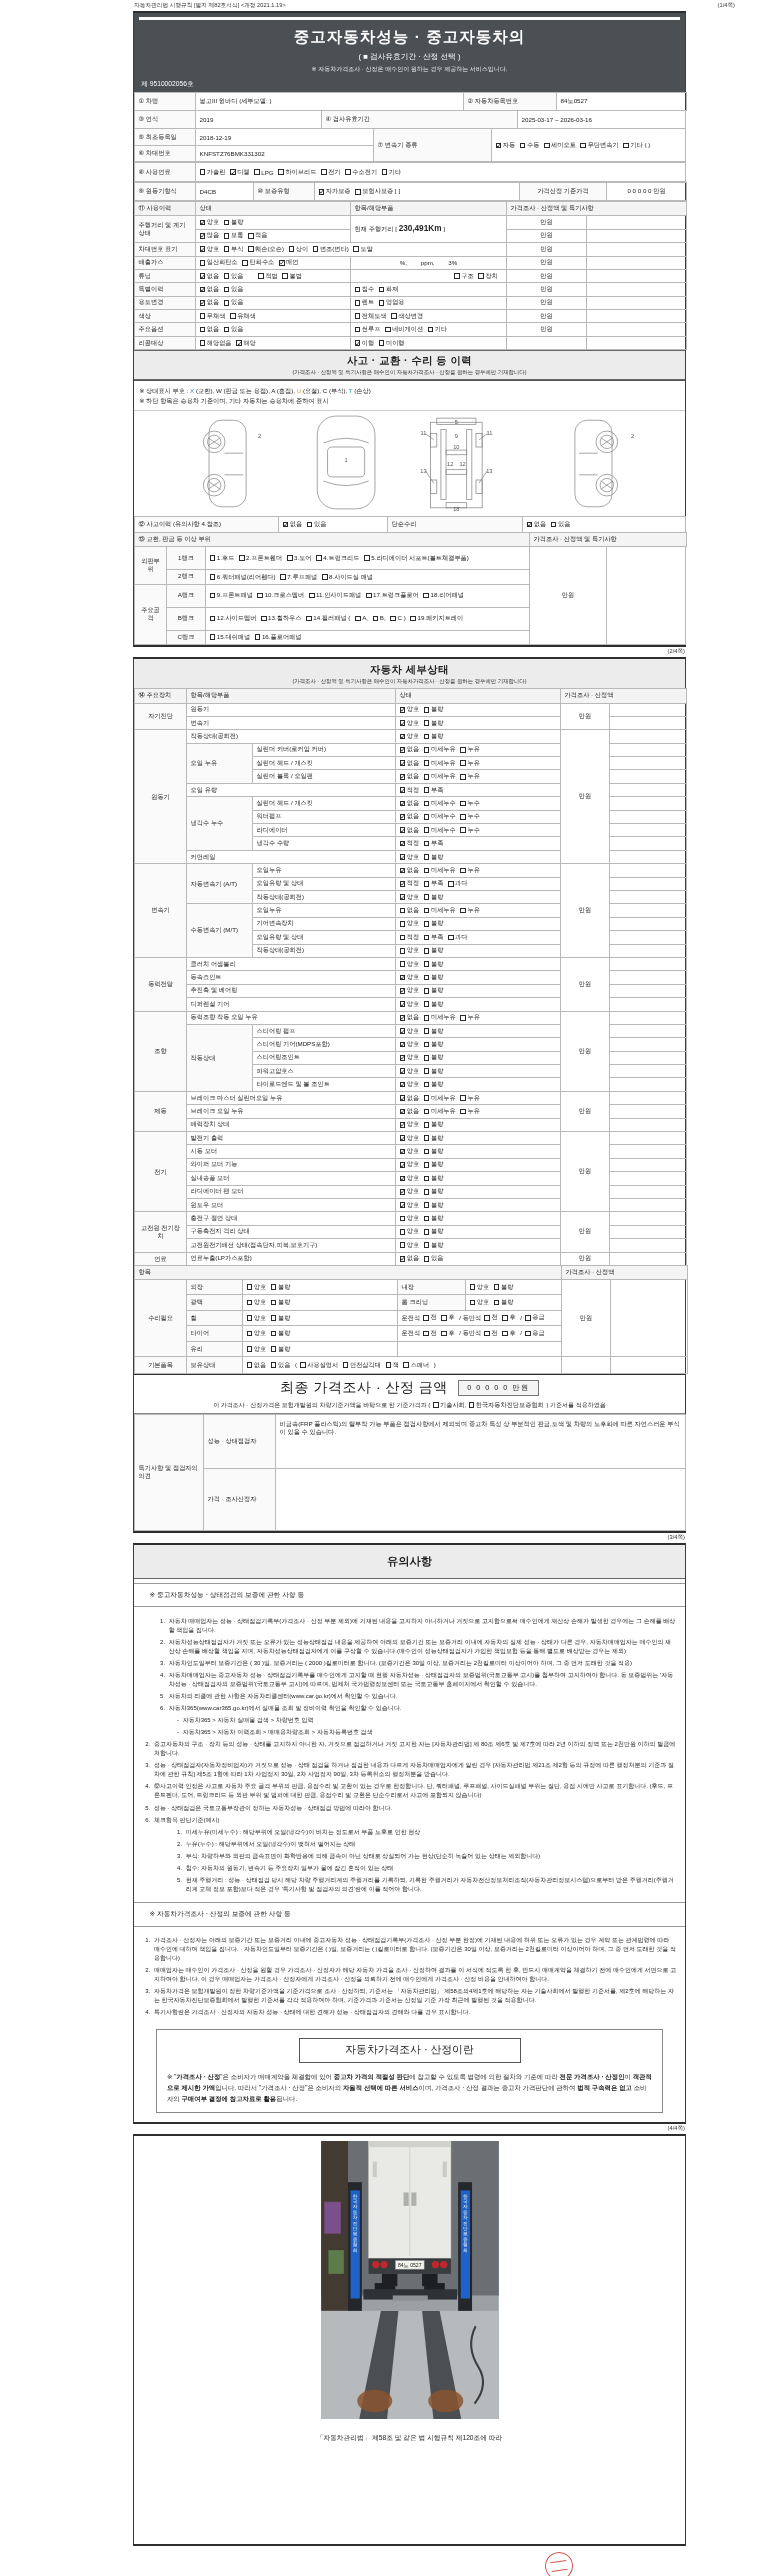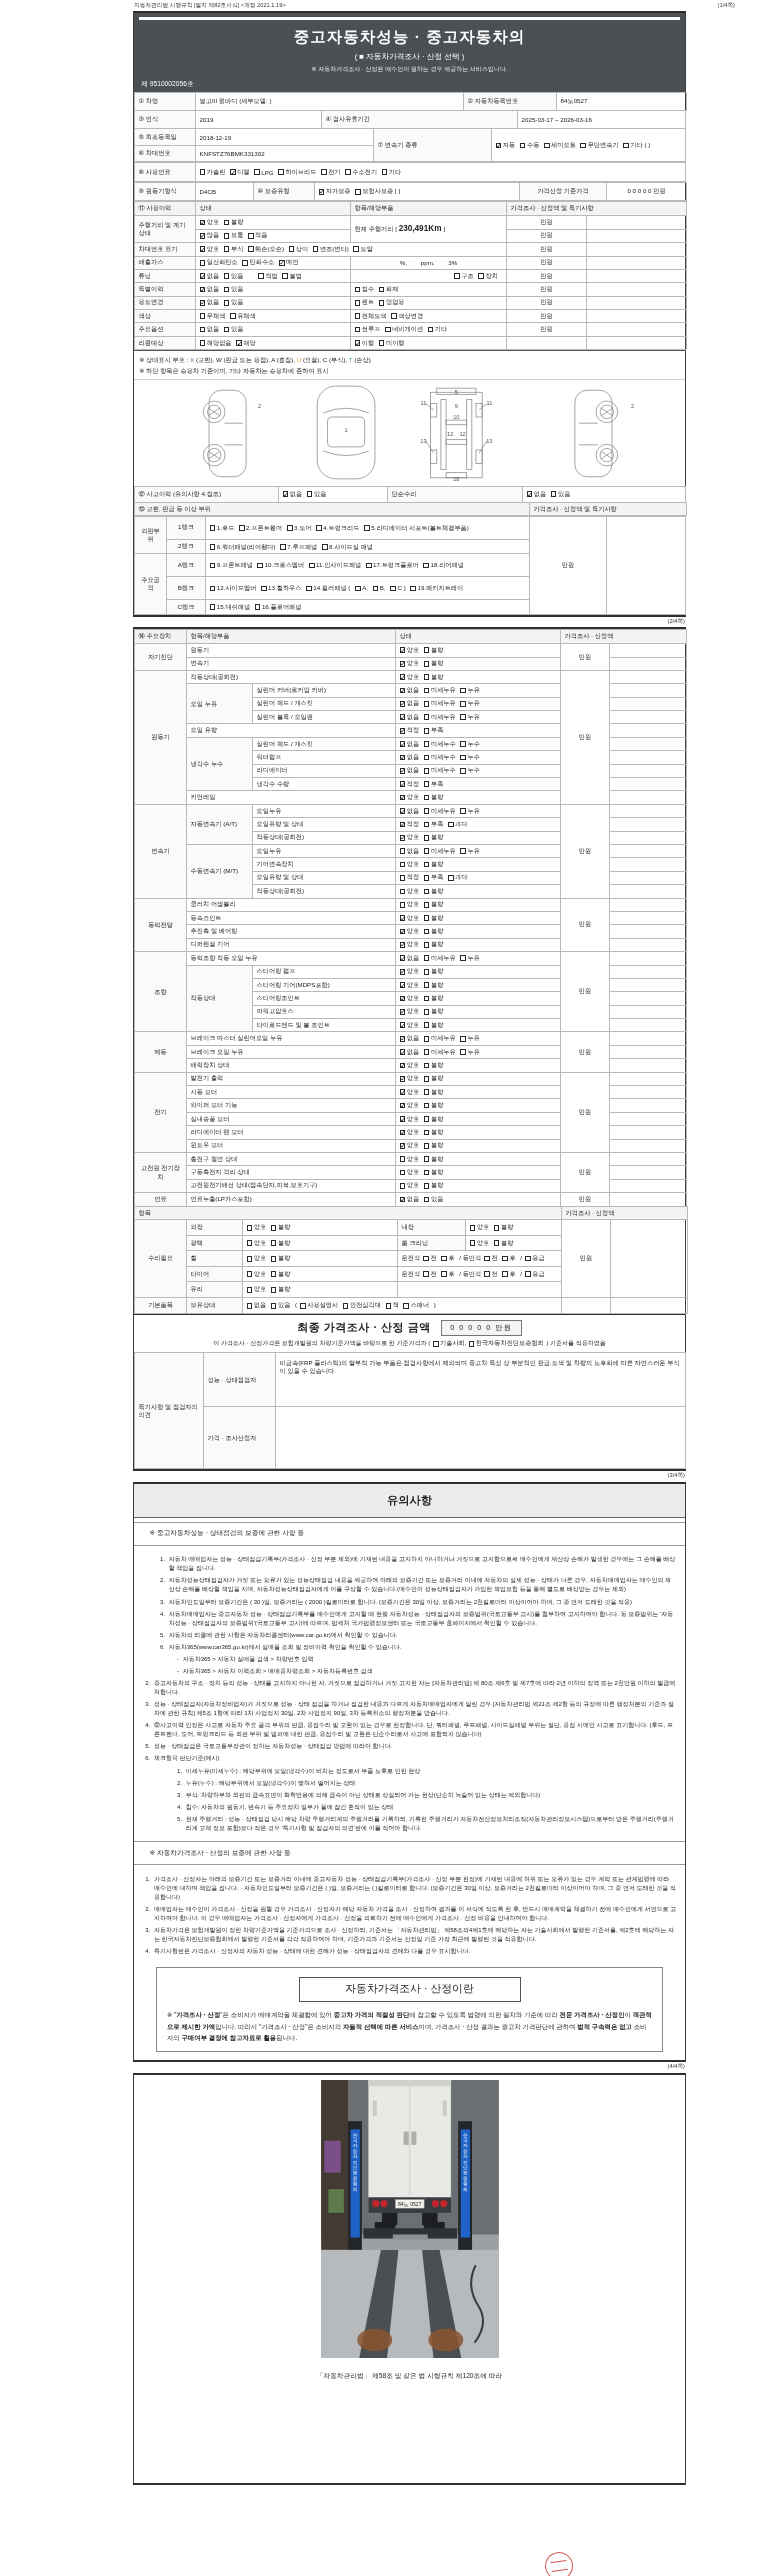--- a/index.html
+++ b/index.html
@@ -45,21 +45,21 @@
   .nitem{display:flex;gap:3.6px;font-size:6px;line-height:1.5;margin:3.1px 0}
   .l0{padding-left:8.2px}.l1{padding-left:23px}.l2{padding-left:40px}
   .nnum{flex:none}
   .nitem .tx{white-space:normal}
   .pibox{border:0.5px solid #888;margin:7.2px 21.6px 8.2px;padding:8.2px 10.3px}
   .pititle{border:0.5px solid #555;width:222px;margin:0 auto;text-align:center;font-size:10.8px;padding:4.6px 0;font-weight:500}
   .pipara{font-size:6.4px;line-height:1.75;margin-top:7.7px}
   
   .fband{border-top:1.5px solid #2e2e2e;border-bottom:0.5px solid #888;padding:4.1px 0 3.6px;text-align:center}
   .fline{display:flex;justify-content:center;align-items:center;gap:10.3px}
-  .flabel{font-size:11px;font-weight:700;letter-spacing:0.5px}
+  .flabel{font-size:14px;font-weight:400;letter-spacing:0.5px}
   .fval{border:0.5px solid #777;background:#f4f4f4;padding:2.1px 8.2px;font-size:7.2px;letter-spacing:1.5px}
   .fnote{font-size:6px;margin-top:3.6px}
   .fnote .cb{margin:0 1px}
   
   .photo-area{padding:5.2px 0 6.2px;text-align:center;background:#fff}
   .sline{text-align:center;font-size:6.7px;margin-top:6.2px}
   .stamp{position:absolute;left:545px;top:2552px;width:28px;height:28px;border:1.5px solid #c9392f;
          border-radius:50%;transform:rotate(-8deg);opacity:.85;display:flex;align-items:center;justify-content:center}
   .stamp i{display:block;width:15.5px;height:9.3px;border-top:1px solid #c9392f;border-bottom:1px solid #c9392f}
   svg text{font-family:"Liberation Sans","DejaVu Sans",sans-serif}
@@ -70,21 +70,21 @@
 <div class="wrap">
   <div class="meta">
     <span>자동차관리법 시행규칙 [별지 제82호서식] &lt;개정 2021.1.19&gt;</span>
     <span>(1/4쪽)</span>
   </div>
 
   <div class="page">
     <div class="dhead">
       <div class="dbar"></div>
       <div class="dtitle">중고자동차성능 · 중고자동차의</div>
-      <div class="dsub">( ■ 자동차가격조사 · 산정 선택 )</div>
+      <div class="dsub">( ■ 검사유효기간 · 산정 선택 )</div>
       <div class="dnote">※ 자동차가격조사 · 산정은 매수인이 원하는 경우 제공하는 서비스입니다.</div>
       <div class="docno">제 9510002056호</div>
     </div>
 
 
     <table>
       <colgroup>
           <col style="width:61px">
           <col style="width:268px">
           <col style="width:93px">
@@ -416,20 +416,24 @@
               </span><span class="cb">
                 <span class="bx"></span>
                 <span class="cl">미이행</span>
               </span></td>
         <td></td>
         <td></td>
       </tr>
     </tbody>
       </table>
 
+    <div class="shead">
+      <div class="t">사고 · 교환 · 수리 등 이력</div>
+      <div class="s">(가격조사 · 산정액 및 특기사항은 매수인이 자동차가격조사 · 산정을 원하는 경우에만 기재합니다)</div>
+    </div>
 
     <div class="codes">
       <div id="code-note"><span>※ 상태표시 부호 : </span><span style="color: rgb(74, 121, 196);">X</span><span> (교환), </span><span>W</span><span> (판금 또는 용접), </span><span>A</span><span> (흠집), </span><span style="color: rgb(217, 154, 43);">U</span><span> (요철), </span><span>C</span><span> (부식), </span><span style="color: rgb(55, 168, 164);">T</span><span> (손상)</span></div>
       <div>※ 하단 항목은 승용차 기준이며, 기타 자동차는 승용차에 준하여 표시</div>
     </div>
 
     <div class="diag">
       <svg id="car-diagram" width="536" height="101" viewBox="0 0 1040 196">
         <g stroke="#8b8b8b" stroke-width="1.5" fill="none">
 
@@ -642,20 +646,24 @@
                 <span class="bx"></span>
                 <span class="cl">16.플로어패널</span>
               </span></td>
       </tr>
     </tbody>
       </table>
   </div>
   <div class="pmark">(2/4쪽)</div>
 
   <div class="page">
+    <div class="shead" style="border-top:none">
+      <div class="t">자동차 세부상태</div>
+      <div class="s">(가격조사 · 산정액 및 특기사항은 매수인이 자동차가격조사 · 산정을 원하는 경우에만 기재합니다)</div>
+    </div>
     <table>
       <colgroup>
           <col style="width:52px">
           <col style="width:66px">
           <col style="width:143px">
           <col style="width:165px">
           <col style="width:49px">
           <col style="width:77px">
         </colgroup>
       <tbody>

